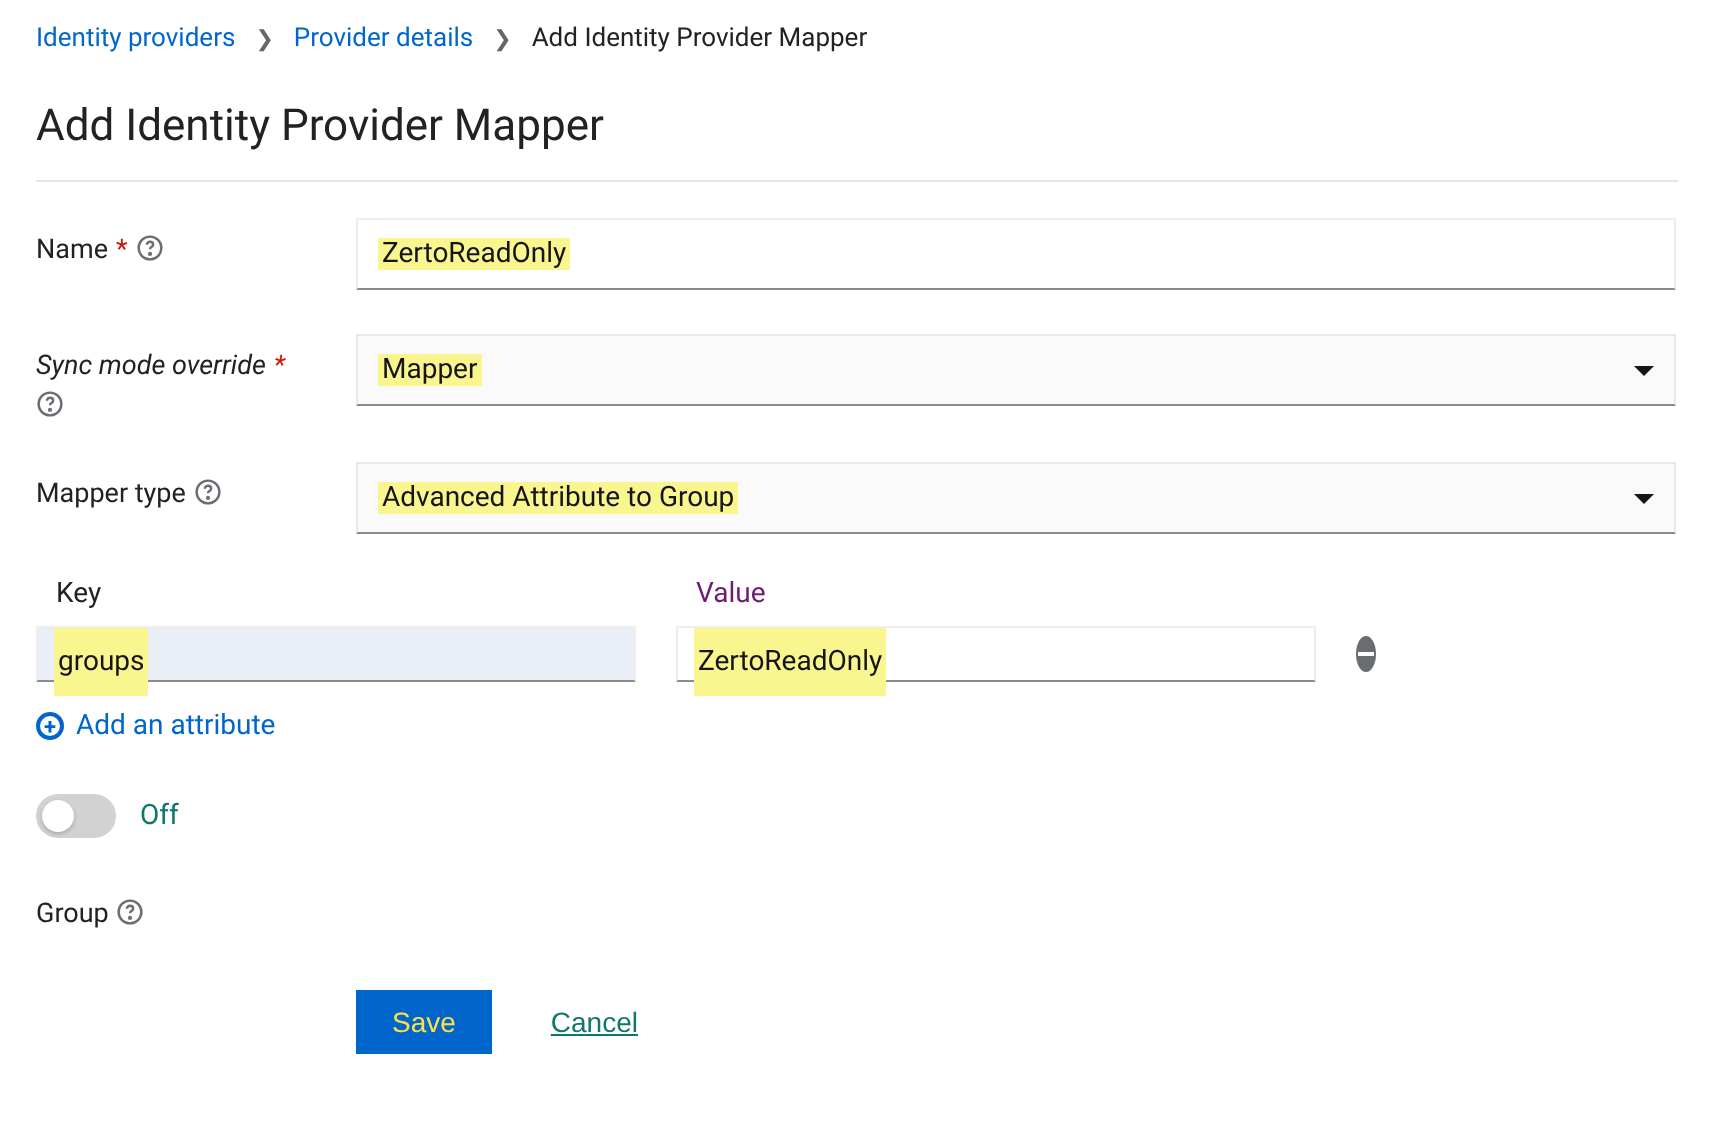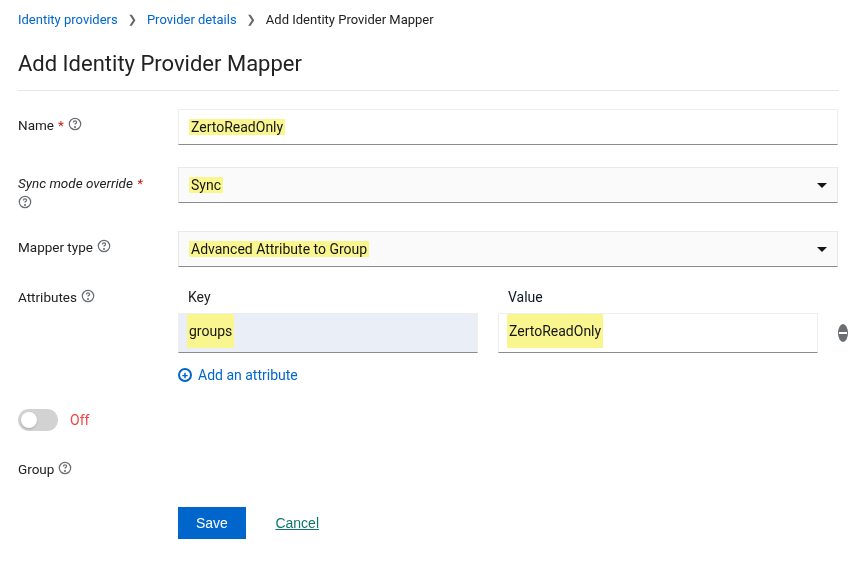--- a/index.html
+++ b/index.html
@@ -95,29 +95,29 @@
   }
 
   
   .attr-header {
     display: flex;
     gap: 20px;
     margin-bottom: 8px;
     justify-content: center;
   }
   .attr-col-key { flex: 0 0 300px; font-size: 14px; color: #222; }
-  .attr-col-val { flex: 0 0 320px; font-size: 14px; color: #0f172a; }
+  .attr-col-val { flex: 0 0 320px; font-size: 14px; color: #701a75; }
   .attr-row {
     display: flex;
     gap: 20px;
     align-items: center;
     margin-bottom: 10px;
   }
   .attr-input-key, .attr-input-val {
-    height: 40px;
+    height: 28px;
     padding: 0 8px;
     font-size: 14px;
     border: 1px solid #eee;
     border-bottom: 1px solid #8a8d90;
     outline: none;
   }
   .attr-input-key { flex: 0 0 300px; background: #eaeef6; }
   .attr-input-val { flex: 0 0 320px; background: #fff; }
   .attr-input-key .hl, .attr-input-val .hl { line-height: 34px; }
   .attr-remove {
@@ -166,21 +166,21 @@
     cursor: pointer;
   }
   .toggle .knob {
     width: 16px; height: 16px;
     background: #fff;
     border-radius: 50%;
     position: absolute;
     top: 3px; left: 3px;
     box-shadow: 0 1px 2px rgba(0,0,0,.2);
   }
-  .toggle-label { color: #ef4444; font-size: 14px; }
+  .toggle-label { color: #0f766e; font-size: 14px; }
 
   
   .btn-outline {
     display: inline-block;
     padding: 8px 16px;
     border: 1px solid #0066cc;
     color: #0066cc;
     background: transparent;
     font-size: 14px;
     cursor: pointer;
@@ -188,21 +188,21 @@
   }
   .btn-outline-hl {
     background: #faf68f;
     border: 2px solid #e8e060;
     padding: 8px 18px;
   }
   .btn-primary {
     display: inline-block;
     padding: 8px 18px;
     background: #0066cc;
-    color: #ffffff;
+    color: #fde047;
     border: none;
     font-size: 14px;
     cursor: pointer;
   }
   .btn-link {
     display: inline-block;
     padding: 8px 12px;
     background: transparent;
     color: #0f766e;
     border: none;
@@ -261,21 +261,21 @@
     <span class="help-icon">
       <svg viewBox="0 0 16 16" fill="none" stroke="currentColor" stroke-width="1.4">
           <circle cx="8" cy="8" r="6.5"></circle>
           <path d="M6.2 6.2c0-1 .8-1.8 1.8-1.8s1.8.7 1.8 1.6c0 .8-.5 1.2-1.2 1.6-.5.3-.6.6-.6 1.1"></path>
           <circle cx="8" cy="11.4" r=".5" fill="currentColor"></circle>
         </svg>
     </span>
   </div>
   <div class="form-control">
     <div class="select-input">
-      <span class="hl">Sync</span>
+      <span class="hl">Mapper</span>
       <span class="caret"></span>
     </div>
   </div>
 </div>
 
 <div class="form-row">
   <div class="form-label">
     <span>Mapper type</span>
     <span class="help-icon">
       <svg viewBox="0 0 16 16" fill="none" stroke="currentColor" stroke-width="1.4">
@@ -287,30 +287,20 @@
   </div>
   <div class="form-control">
     <div class="select-input">
       <span class="hl">Advanced Attribute to Group</span>
       <span class="caret"></span>
     </div>
   </div>
 </div>
 
 <div class="form-row" style="align-items:flex-start;">
-  <div class="form-label" style="padding-top:0;">
-    <span>Attributes</span>
-    <span class="help-icon">
-      <svg viewBox="0 0 16 16" fill="none" stroke="currentColor" stroke-width="1.4">
-          <circle cx="8" cy="8" r="6.5"></circle>
-          <path d="M6.2 6.2c0-1 .8-1.8 1.8-1.8s1.8.7 1.8 1.6c0 .8-.5 1.2-1.2 1.6-.5.3-.6.6-.6 1.1"></path>
-          <circle cx="8" cy="11.4" r=".5" fill="currentColor"></circle>
-        </svg>
-    </span>
-  </div>
   <div class="form-control">
     <div class="attr-header">
       <div class="attr-col-key">Key</div>
       <div class="attr-col-val">Value</div>
     </div>
     <div class="attr-row">
       <div class="attr-input-key">
         <span class="hl">groups</span>
       </div>
       <div class="attr-input-val">

